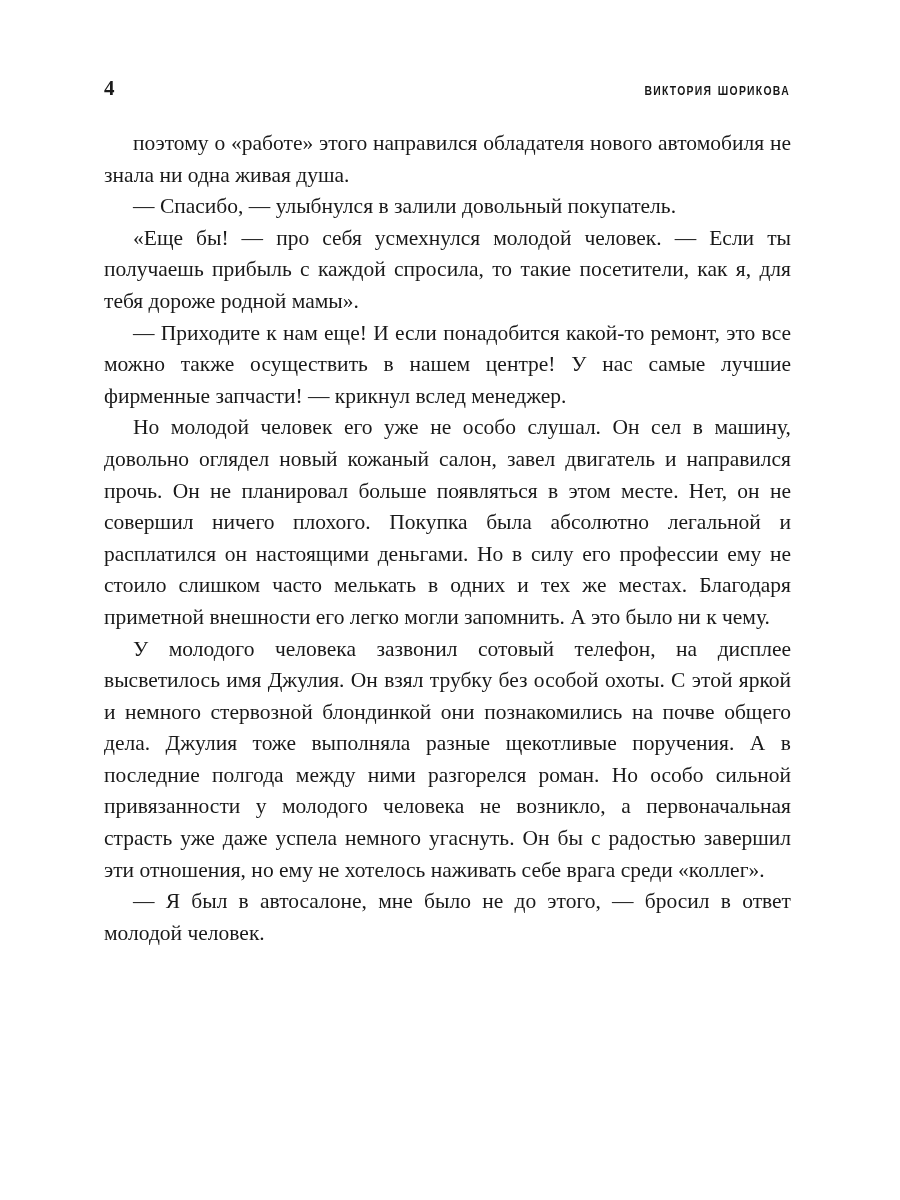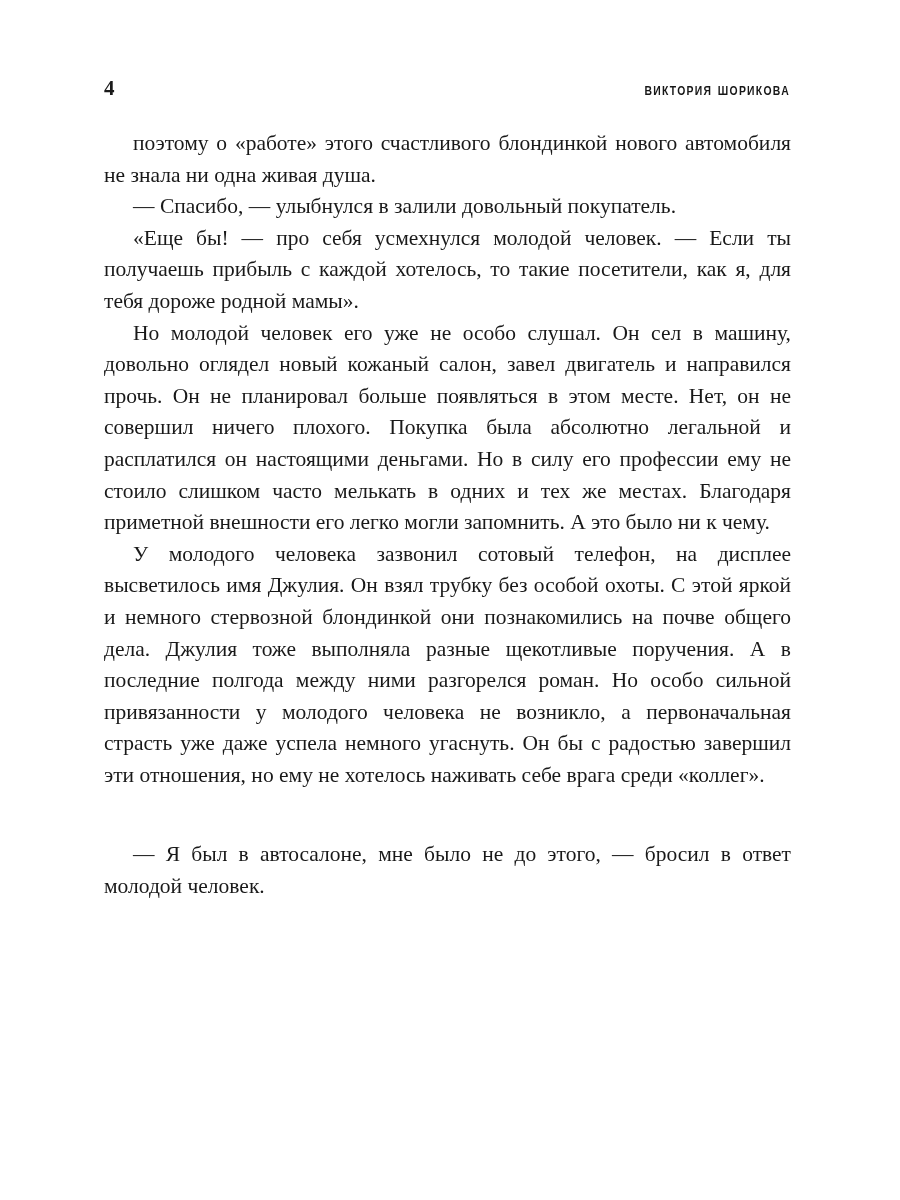--- a/index.html
+++ b/index.html
@@ -71,35 +71,35 @@
     text-justify: inter-word;
     margin: 0;
     text-indent: 29px;
     hyphens: manual;
     -webkit-hyphens: manual;
   }
 
   
   .para:last-child {
     text-align-last: left;
-    margin-top: 48px;
   }
 </style>
 </head>
 <body>
 
 <div class="page">
 
   <div class="running-head">
     <span class="folio">4</span>
     <span class="author-name">Виктория Шорикова</span>
   </div>
 
   <div class="text-column">
-    <p class="para">поэтому о «работе» этого счастливого блондинкой нового автомобиля не знала ни одна живая душа.</p>
+    <p class="para">поэтому о «работе» этого направился обладателя нового автомобиля не знала ни одна живая душа.</p>
     <p class="para">— Спасибо, — улыбнулся в залили довольный покупатель.</p>
-    <p class="para">«Еще бы! — про себя усмехнулся молодой человек. — Если ты получаешь прибыль с каждой хотелось, то такие посетители, как я, для тебя дороже родной мамы».</p>
+    <p class="para">«Еще бы! — про себя усмехнулся молодой человек. — Если ты получаешь прибыль с каждой спросила, то такие посетители, как я, для тебя дороже родной мамы».</p>
+    <p class="para">— Приходите к нам еще! И если понадобится какой-то ремонт, это все можно также осуществить в нашем центре! У нас самые лучшие фирменные запчасти! — крикнул вслед менеджер.</p>
     <p class="para">Но молодой человек его уже не особо слушал. Он сел в машину, довольно оглядел новый кожаный салон, завел двигатель и направился прочь. Он не планировал больше появляться в этом месте. Нет, он не совершил ничего плохого. Покупка была абсолютно легальной и расплатился он настоящими деньгами. Но в силу его профессии ему не стоило слишком часто мелькать в одних и тех же местах. Благодаря приметной внешности его легко могли запомнить. А это было ни к чему.</p>
     <p class="para">У молодого человека зазвонил сотовый телефон, на дисплее высветилось имя Джулия. Он взял трубку без особой охоты. С этой яркой и немного стервозной блондинкой они познакомились на почве общего дела. Джулия тоже выполняла разные щекотливые поручения. А в последние полгода между ними разгорелся роман. Но особо сильной привязанности у молодого человека не возникло, а первоначальная страсть уже даже успела немного угаснуть. Он бы с радостью завершил эти отношения, но ему не хотелось наживать себе врага среди «коллег».</p>
     <p class="para">— Я был в автосалоне, мне было не до этого, — бросил в ответ молодой человек.</p>
   </div>
 
 </div>
 
 </body></html>

